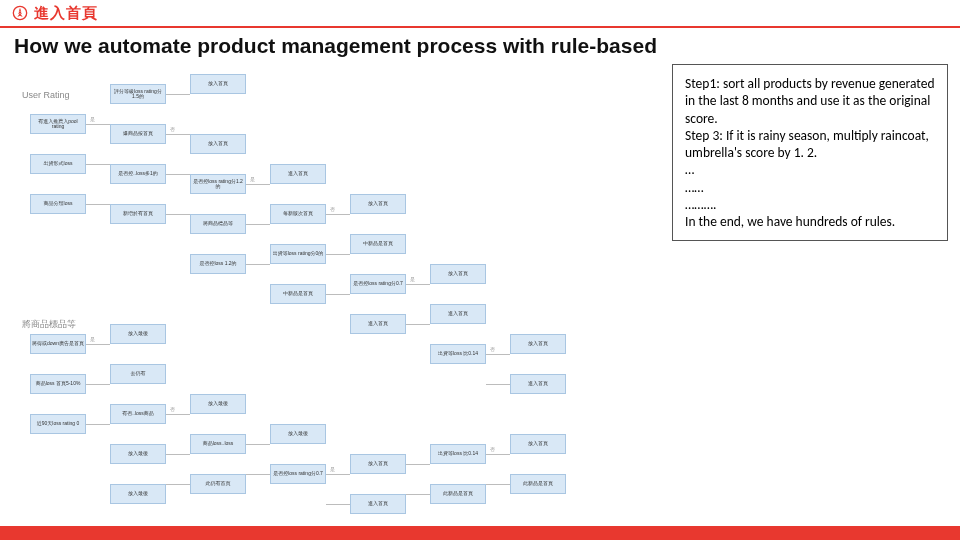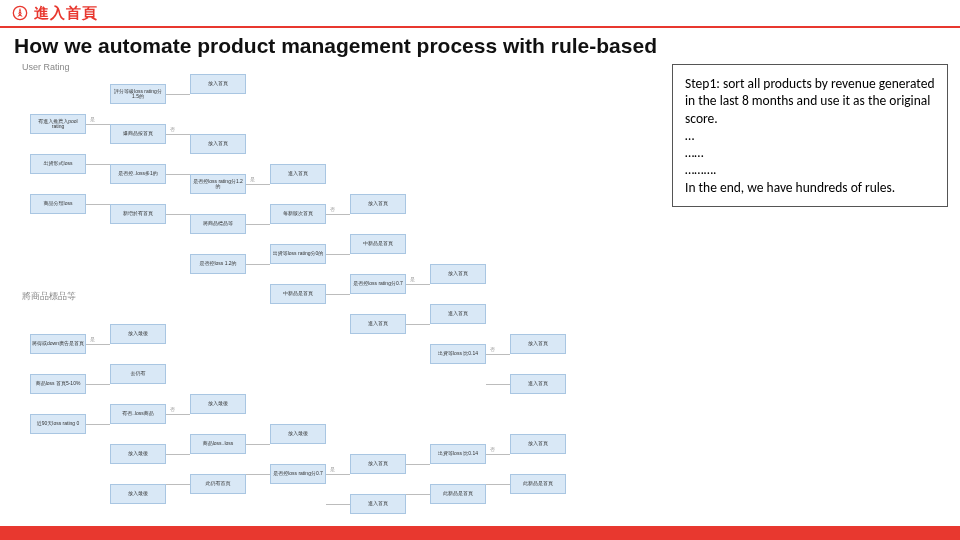--- a/index.html
+++ b/index.html
@@ -2,21 +2,21 @@
 <html><head>
 <meta charset="utf-8">
 <style>
   html, body { margin: 0; padding: 0; width: 960px; height: 540px; font-family: "Segoe UI", Arial, sans-serif; background: #fff; overflow: hidden; }
   .header { height: 26px; background: #fff; border-bottom: 2px solid #e8382f; display: flex; align-items: center; padding-left: 12px; }
   .logo-icon { width: 16px; height: 16px; margin-right: 6px; }
   .logo-icon svg { width: 16px; height: 16px; display: block; }
   .logo-text { font-size: 15px; font-weight: 700; color: #e8382f; letter-spacing: 1px; }
   .title { font-size: 21px; font-weight: 700; color: #111; padding: 6px 14px 2px; }
   .body { position: absolute; left: 0; right: 0; top: 60px; bottom: 18px; }
-  .section-label { position: absolute; font-size: 9px; color: #888; }
+  .section-label { position: absolute; font-size: 9px; color: #888; margin-top: 28px; }
   .diagram { position: absolute; left: 30px; top: 4px; width: 590px; height: 440px; }
   .node { position: absolute; width: 56px; height: 20px; background: #d9e8f6; border: 1px solid #a9c6e2; font-size: 5px; color: #333; display: flex; align-items: center; justify-content: center; text-align: center; padding: 1px; box-sizing: border-box; line-height: 1.05; }
   .edge { position: absolute; background: #bcbcbc; }
   .edge-h { height: 1px; }
   .elbl { position: absolute; font-size: 5px; color: #999; }
   .rules-box { position: absolute; right: 12px; top: 4px; width: 276px; border: 1px solid #555; padding: 10px 12px; font-size: 13.5px; line-height: 1.28; font-family: "Calibri", Arial, sans-serif; box-sizing: border-box; }
   .rules-box p { margin: 0; }
   .footer { position: absolute; left: 0; right: 0; bottom: 0; height: 14px; background: #e8382f; }
 </style>
 </head>
@@ -140,20 +140,21 @@
     <div class="elbl" style="left:460px; top:282px;">否</div>
     <div class="elbl" style="left:60px; top:272px;">是</div>
     <div class="elbl" style="left:140px; top:342px;">否</div>
     <div class="elbl" style="left:300px; top:402px;">是</div>
     <div class="elbl" style="left:460px; top:382px;">否</div>
 
   </div>
 
   <div class="rules-box">
     <p>Step1: sort all products by revenue generated in the last 8 months and use it as the original score.</p>
+    <p>Step 3: If it is rainy season, multiply raincoat, umbrella's score by 1. 2.</p>
     <p>…</p>
     <p>……</p>
     <p>……….</p>
     <p>In the end, we have hundreds of rules.</p>
   </div>
 
 </div>
 
 <div class="footer"></div>
 

